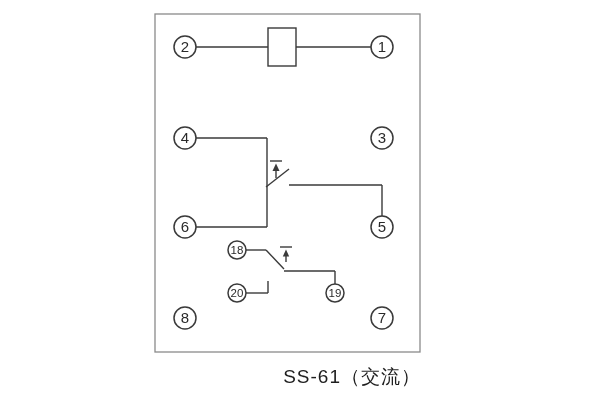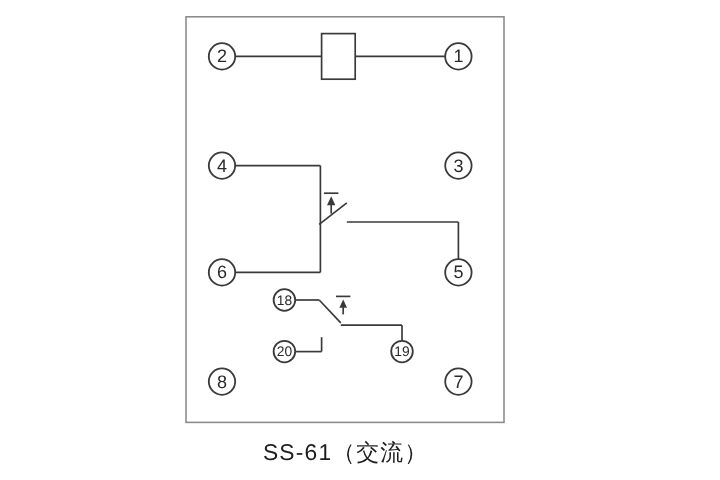--- a/index.html
+++ b/index.html
@@ -38,21 +38,21 @@
     text-anchor: middle;
   }
   .big-label { font-size: 15px; }
   .small-label { font-size: 11.5px; }
   .arrowhead { fill: #3a3a3a; stroke: none; }
   .caption {
     position: absolute;
     left: 155px;
     top: 364px;
     width: 266px;
-    text-align: center;
+    text-align: right;
     font-size: 19px;
     color: #1e1e1e;
     letter-spacing: 1px;
   }
 </style>
 </head>
 <body>
 
 <div class="stage">
   <svg width="600" height="400" viewBox="0 0 600 400">

